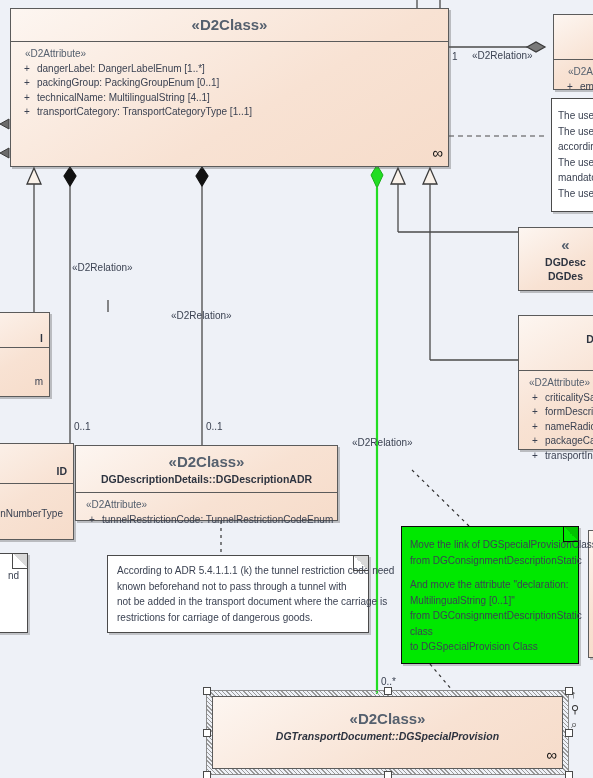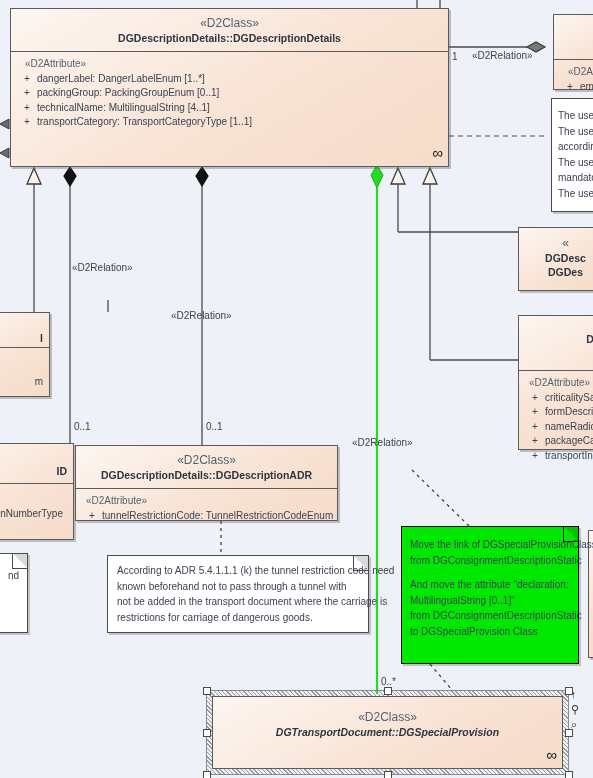--- a/index.html
+++ b/index.html
@@ -21,21 +21,21 @@
     border:1.4px solid #5b5b5b;
     box-sizing:border-box;
     box-shadow:2px 2px 0 rgba(90,90,90,.35);
   }
   .cls .hdr{
     padding:6px 4px 6px;
     text-align:center;
     border-bottom:1.4px solid #5b5b5b;
     line-height:1.35;
   }
-  .cls .stereo{font-size:12px;color:#55606e;}
+  .cls .stereo{font-size:15px;color:#55606e;font-weight:bold;}
   .cls .qname{font-size:10.5px;font-weight:bold;color:#2e3440;white-space:nowrap;}
   .cls .qname.ital{font-style:italic;}
   .cls .body{padding:5px 6px 4px;font-size:10px;line-height:1.45;}
   .cls .attr-stereo{color:#55606e;font-size:10px;padding-left:8px;}
   .cls .row{white-space:nowrap;color:#3b4252;}
   .cls .row .pm{display:inline-block;width:20px;text-align:center;color:#3b4252;}
 
   
   .loopmark{position:absolute;right:8px;bottom:5px;font-size:15px;letter-spacing:-3px;color:#111;}
 
@@ -117,21 +117,20 @@
 
     <line x1="221" y1="521" x2="221" y2="555" stroke="#333" stroke-width="1.2" stroke-dasharray="3,4"></line>
 
     <line x1="108" y1="300" x2="108" y2="312" stroke="#4a4a4a" stroke-width="1.3"></line>
     <line x1="0" y1="246" x2="0" y2="246" stroke="#4a4a4a" stroke-width="1.3"></line>
   </svg>
 
   <div class="cls" style="left:10px;top:8px;width:439px;height:159px;">
     <div class="hdr">
       <div class="stereo">«D2Class»</div>
-      <div class="qname">DGDescriptionDetails::DGDescriptionDetails</div>
     </div>
     <div class="body">
       <div class="attr-stereo">«D2Attribute»</div>
       <div class="row"><span class="pm">+</span><span>dangerLabel: DangerLabelEnum [1..*]</span></div>
       <div class="row"><span class="pm">+</span><span>packingGroup: PackingGroupEnum [0..1]</span></div>
       <div class="row"><span class="pm">+</span><span>technicalName: MultilingualString [4..1]</span></div>
       <div class="row"><span class="pm">+</span><span>transportCategory: TransportCategoryType [1..1]</span></div>
     </div>
     <div class="loopmark">∞</div>
   </div>
@@ -220,20 +219,21 @@
   </div>
 
   <div class="note green" style="left:401px;top:526px;width:178px;height:138px;padding:10px 8px;">
     <div class="fold"></div>
     <p>Move the link of DGSpecialProvisionClass</p>
     <p>from DGConsignmentDescriptionStatic</p>
     <p class="blank"></p>
     <p>And move the attribute "declaration:</p>
     <p>MultilingualString [0..1]"</p>
     <p>from DGConsignmentDescriptionStatic</p>
+    <p>class</p>
     <p>to DGSpecialProvision Class</p>
   </div>
 
   <div class="selwrap" style="left:206px;top:690px;width:363px;height:85px;">
     <div class="selhatch"></div>
     <div class="cls" style="left:6px;top:6px;width:351px;height:73px;box-shadow:none;">
       <div class="hdr" style="border-bottom:none;padding-top:12px;">
         <div class="stereo">«D2Class»</div>
         <div class="qname ital">DGTransportDocument::DGSpecialProvision</div>
       </div>

